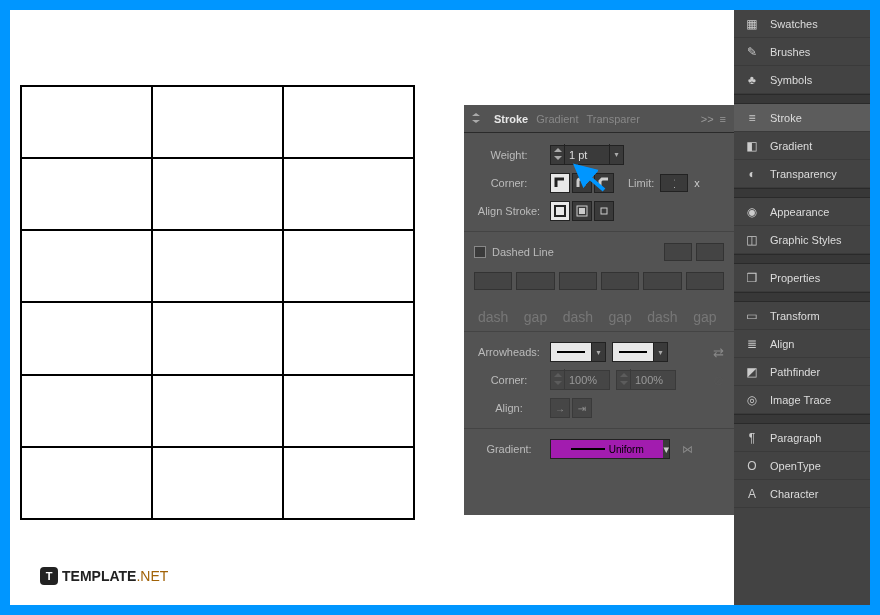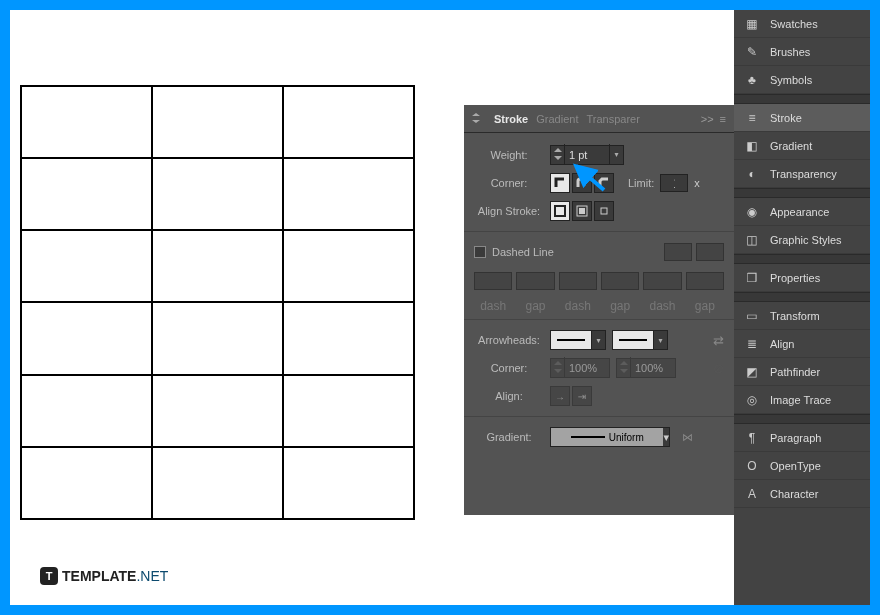--- a/index.html
+++ b/index.html
@@ -3,21 +3,21 @@
 <meta charset="utf-8">
 <style>
 *{box-sizing:border-box;margin:0;padding:0;font-family:-apple-system,BlinkMacSystemFont,"Segoe UI",Arial,sans-serif}
 body{width:880px;height:615px;background:#0096ff;padding:10px;overflow:hidden;position:relative}
 .frame{width:860px;height:595px;background:#fff;position:relative;overflow:hidden}
 .canvas{position:absolute;left:10px;top:75px;width:395px;height:435px}
 .grid{border:2px solid #000;border-collapse:collapse;width:100%;height:100%}
 .grid td{border:2px solid #000}
 .watermark{position:absolute;left:30px;bottom:20px;font-weight:700;font-size:14px;color:#222;display:flex;align-items:center;gap:4px}
 .wm-icon{width:18px;height:18px;background:#222;border-radius:4px;display:flex;align-items:center;justify-content:center;color:#fff;font-size:11px;font-weight:900}
-.wm-light{font-weight:400;color:#0c4a6e}
+.wm-light{font-weight:400;color:#a16207}
 .panel{position:absolute;right:136px;top:95px;width:270px;height:410px;background:#535353;color:#ccc;font-size:11px}
 .panel-tabs{display:flex;align-items:center;height:28px;padding:0 8px;border-bottom:1px solid #2a2a2a;gap:8px}
 .tab{color:#888;cursor:pointer}
 .tab.active{color:#e8e8e8;font-weight:600}
 .tab-arrows{color:#999;margin-right:6px}
 .panel-more{margin-left:auto;color:#999;display:flex;gap:6px;align-items:center}
 .panel-body{padding:8px 10px}
 .row{display:flex;align-items:center;height:28px;gap:6px}
 .lbl{width:70px;text-align:center;color:#bbb}
 .stepper{display:flex;align-items:flex-end;border:1px solid #222;background:#3a3a3a;height:20px}
@@ -29,30 +29,30 @@
 .ibtn.active{background:#e8e8e8;color:#222}
 .small-input{width:28px;height:18px;background:#3a3a3a;border:1px solid #222;color:#ddd;font-size:14px;padding:0 12px}
 .divider{height:1px;background:#444;margin:6px -10px}
 .checkbox{display:flex;align-items:center;gap:6px;color:#bbb}
 .cb{width:12px;height:12px;border:1px solid #888;background:#3a3a3a}
 .dash-boxes{display:flex;gap:4px;margin-left:auto}
 .dash-box{width:28px;height:18px;background:#444;border:1px solid #333}
 .gap-row{display:flex;gap:4px;margin-top:6px}
 .gap-cell{flex:1}
 .gap-input{width:100%;height:18px;background:#444;border:1px solid #333}
-.gap-label{font-size:12px;color:#777;text-align:center;margin-top:9px}
+.gap-label{font-size:14px;color:#777;text-align:center;margin-top:19px}
 .arrow-select{display:flex;align-items:center;background:#3a3a3a;border:1px solid #222;height:20px}
 .arrow-preview{width:40px;height:18px;background:#e8e8e8;display:flex;align-items:center;justify-content:center}
 .arrow-preview .line{width:28px;height:2px;background:#000}
 .arrow-select .dd{width:14px;height:18px;display:flex;align-items:center;justify-content:center;font-size:8px;color:#aaa;border-left:1px solid #222}
 .swap-icon{margin-left:auto;color:#888;font-size:13px}
 .dim{color:#666}
 .dim .stepper,.dim .ibtn{opacity:.5}
 .profile-select{display:flex;align-items:center;background:#3a3a3a;border:1px solid #222;height:20px;width:120px}
-.profile-preview{flex:1;background:#a3a3a3;color:#000;font-size:10px;display:flex;align-items:center;justify-content:center;height:18px;gap:4px}
+.profile-preview{flex:1;background:#a21caf;color:#000;font-size:10px;display:flex;align-items:center;justify-content:center;height:18px;gap:4px}
 .profile-preview .pline{width:34px;height:2px;background:#000}
 .sidebar{position:absolute;right:0;top:0;width:136px;height:595px;background:#434343;color:#ddd;font-size:11px;overflow:hidden}
 .side-item{display:flex;align-items:center;height:28px;padding:0 10px;gap:10px;cursor:pointer;border-bottom:1px solid #3a3a3a}
 .side-item.active{background:#5c5c5c}
 .side-icon{width:16px;height:16px;display:flex;align-items:center;justify-content:center;color:#ccc;font-size:12px}
 .side-sep{height:10px;background:#383838;border-top:1px solid #2a2a2a;border-bottom:1px solid #2a2a2a}
 .annotation-arrow{position:absolute;right:260px;top:150px;pointer-events:none}
 </style>
 </head>
 <body>

